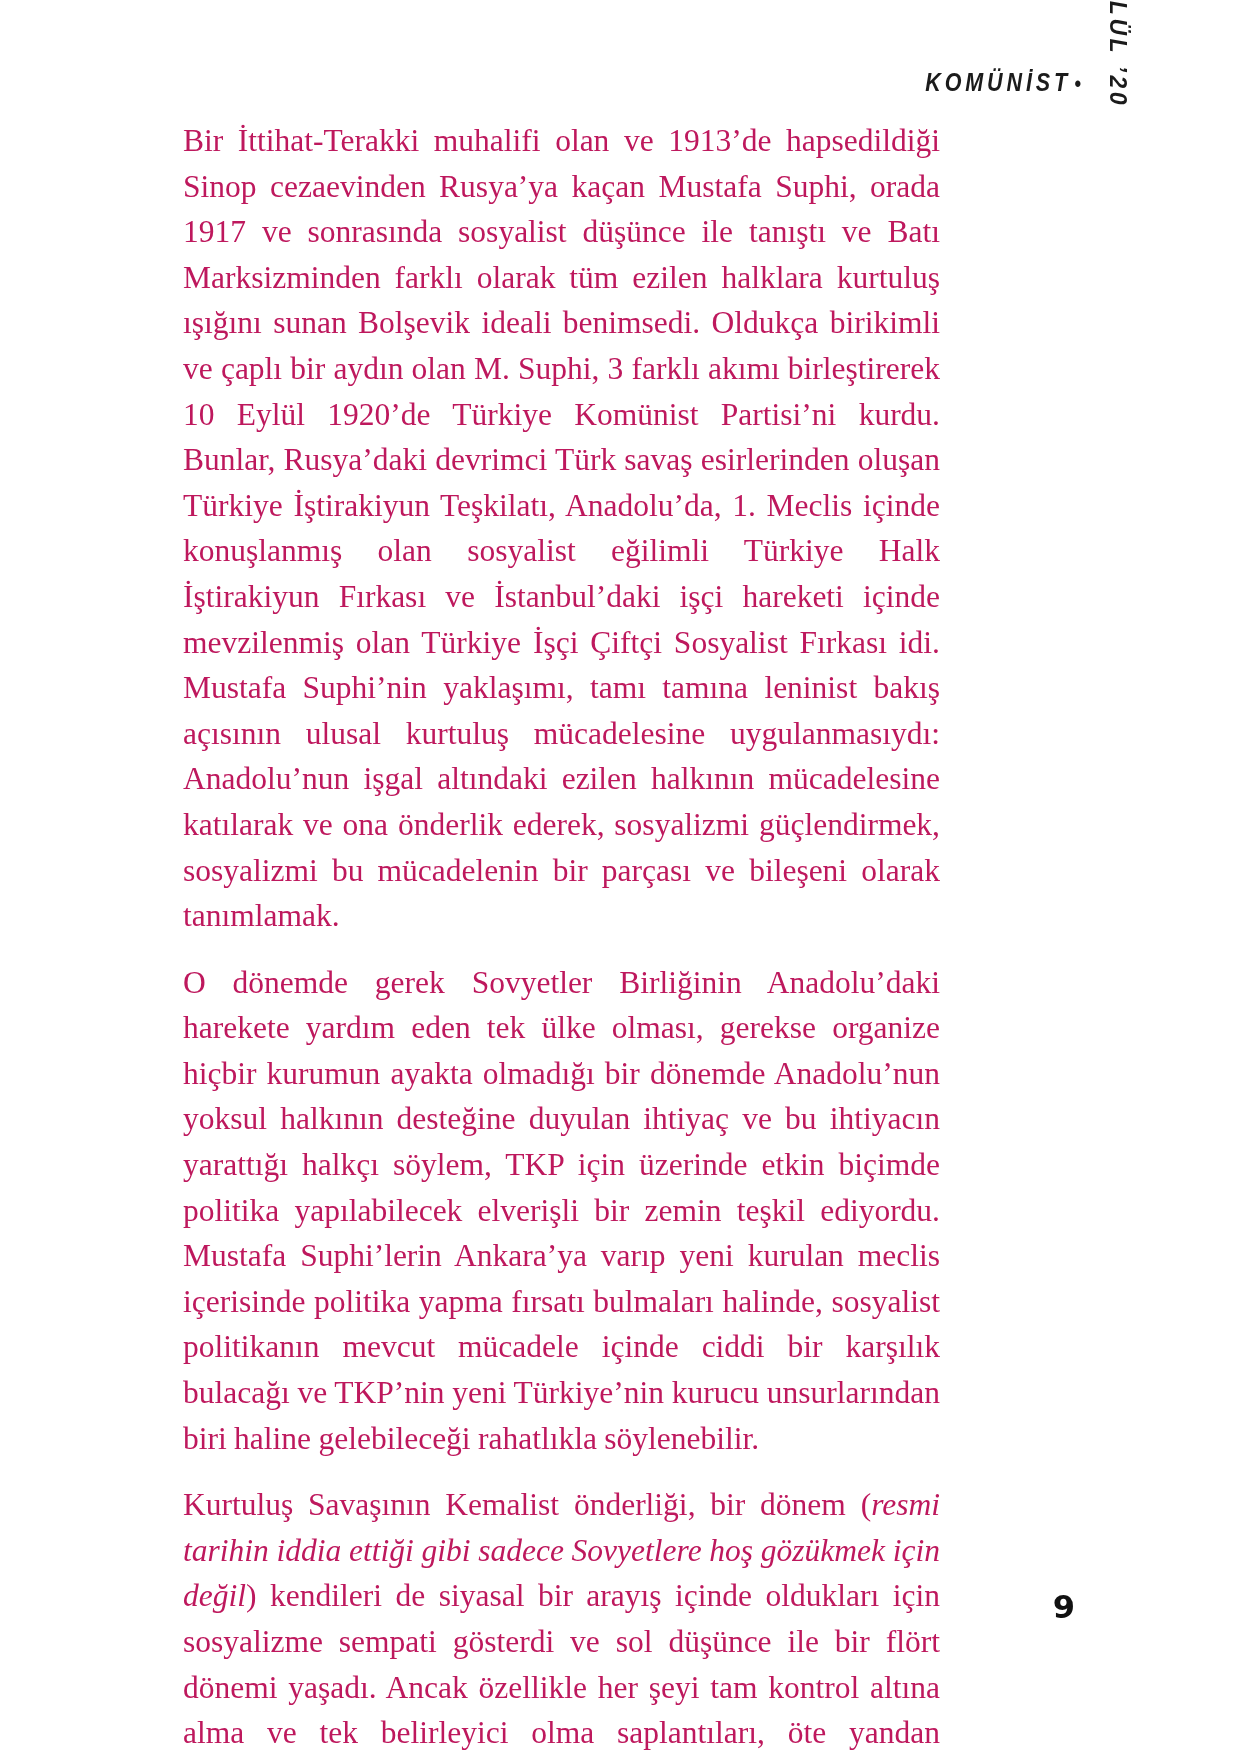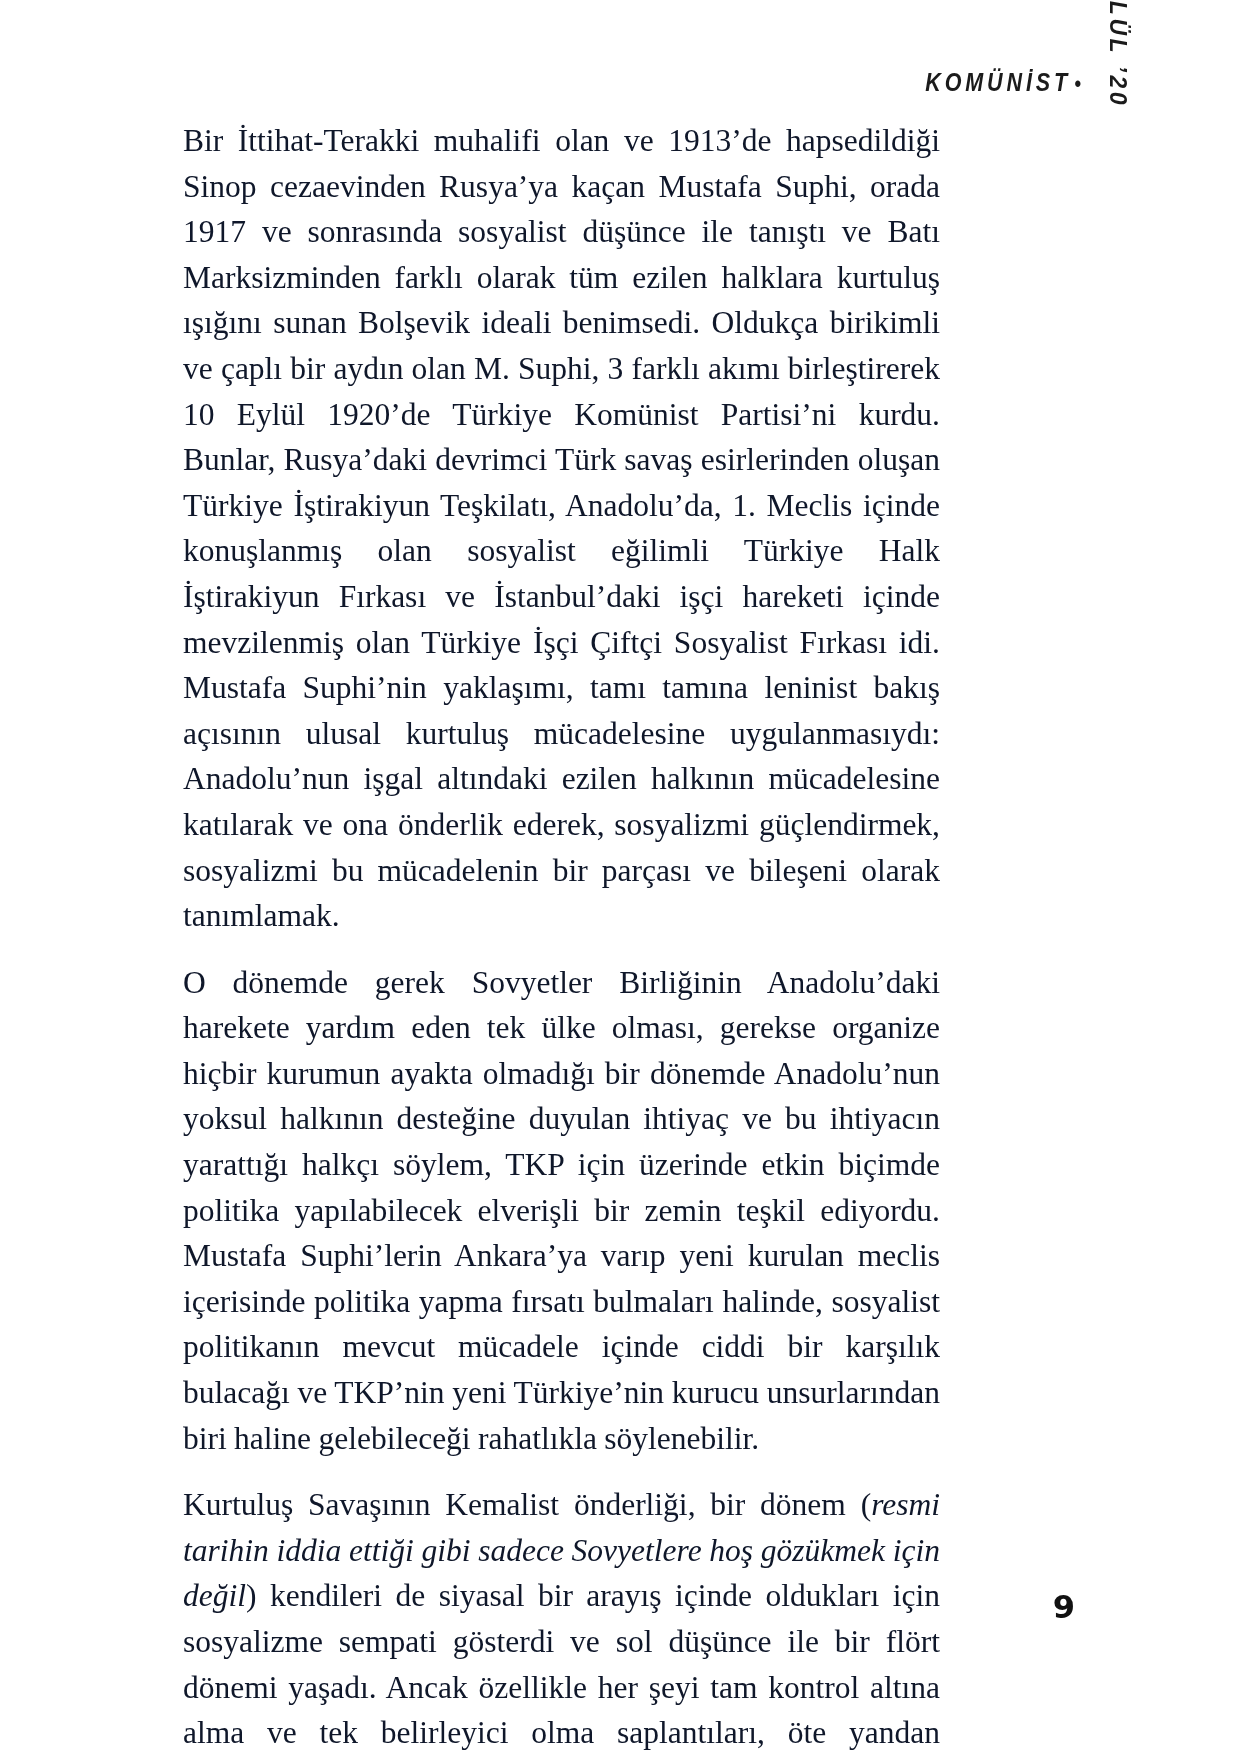--- a/index.html
+++ b/index.html
@@ -79,21 +79,21 @@
     word-spacing: -1px;
   }
 
   p.body-para {
     margin: 0 0 21px 0;
     font-family: "Liberation Serif", "DejaVu Serif", serif;
     font-size: 31.5px;
     line-height: 45.6px;
     text-align: justify;
     text-justify: inter-word;
-    color: #0f172a;
+    color: #be185d;
     hyphens: manual;
     -webkit-hyphens: manual;
     word-spacing: -0.5px;
   }
   p.body-para:last-of-type {
     margin-bottom: 0;
   }
   .ital {
     font-style: italic;
   }

